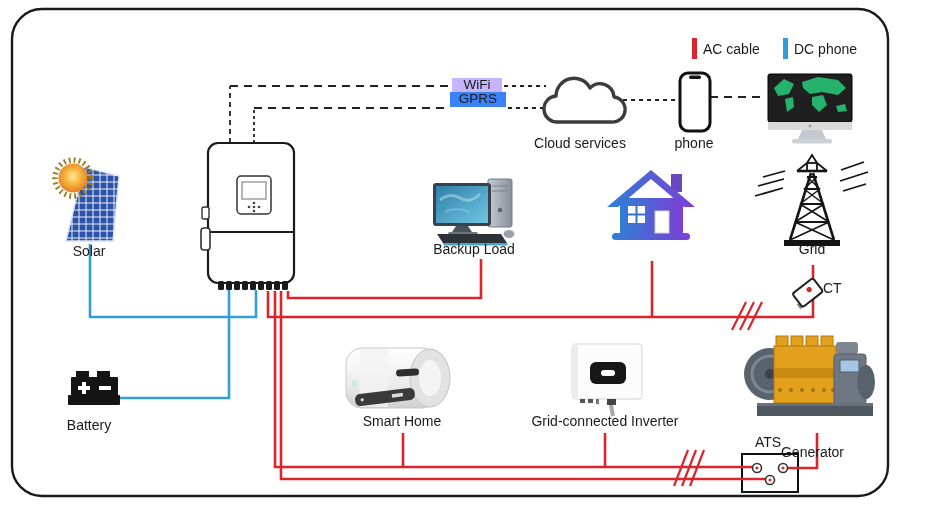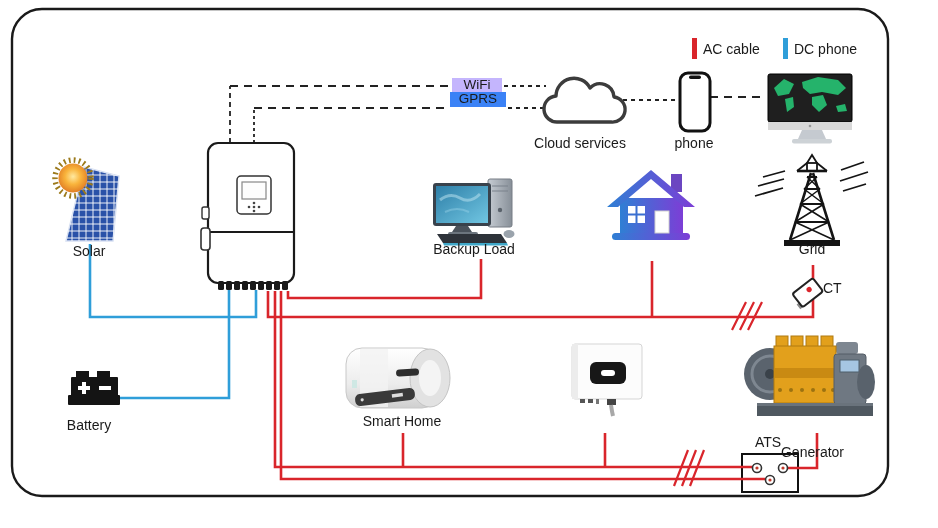--- a/index.html
+++ b/index.html
@@ -261,16 +261,17 @@
 <div class="lbl left" style="left:703px;top:42px;">AC cable</div>
 <div class="lbl left" style="left:794px;top:42px;">DC phone</div>
 <div class="lbl" style="left:518px;top:136px;width:124px;">Cloud services</div>
 <div class="lbl" style="left:664px;top:136px;width:60px;">phone</div>
 <div class="lbl" style="left:54px;top:244px;width:70px;">Solar</div>
 <div class="lbl" style="left:49px;top:412px;width:80px;margin-top:6px;">Battery</div>
 <div class="lbl" style="left:414px;top:242px;width:120px;">Backup Load</div>
 <div class="lbl" style="left:777px;top:242px;width:70px;">Grid</div>
 <div class="lbl left" style="left:823px;top:281px;">CT</div>
 <div class="lbl" style="left:347px;top:414px;width:110px;">Smart Home</div>
+<div class="lbl" style="left:521px;top:414px;width:168px;">Grid-connected Inverter</div>
 <div class="lbl" style="left:770px;top:414px;width:85px;margin-top:31px;">Generator</div>
 <div class="lbl" style="left:743px;top:435px;width:50px;">ATS</div>
 
 </div>
 
 </body></html>

